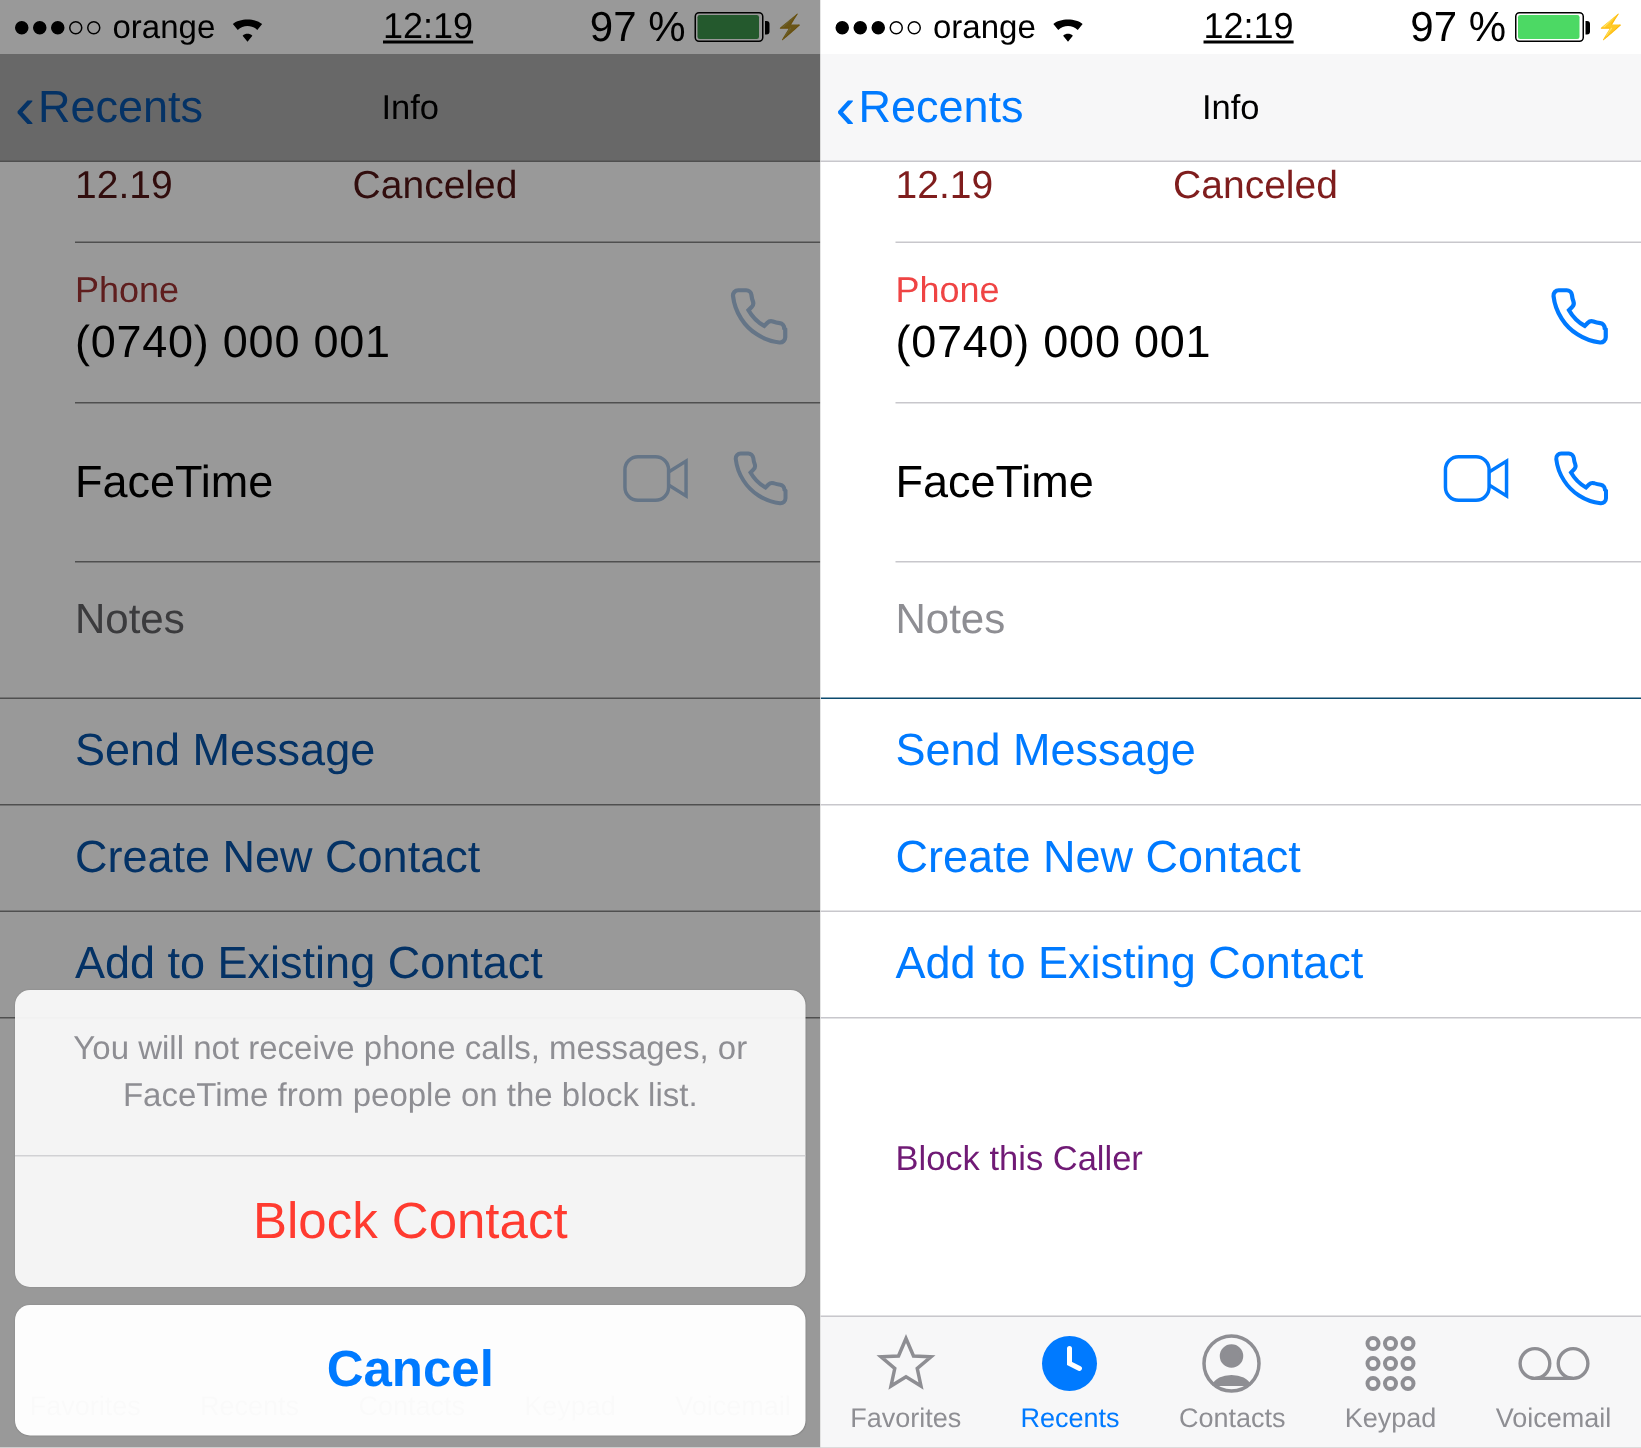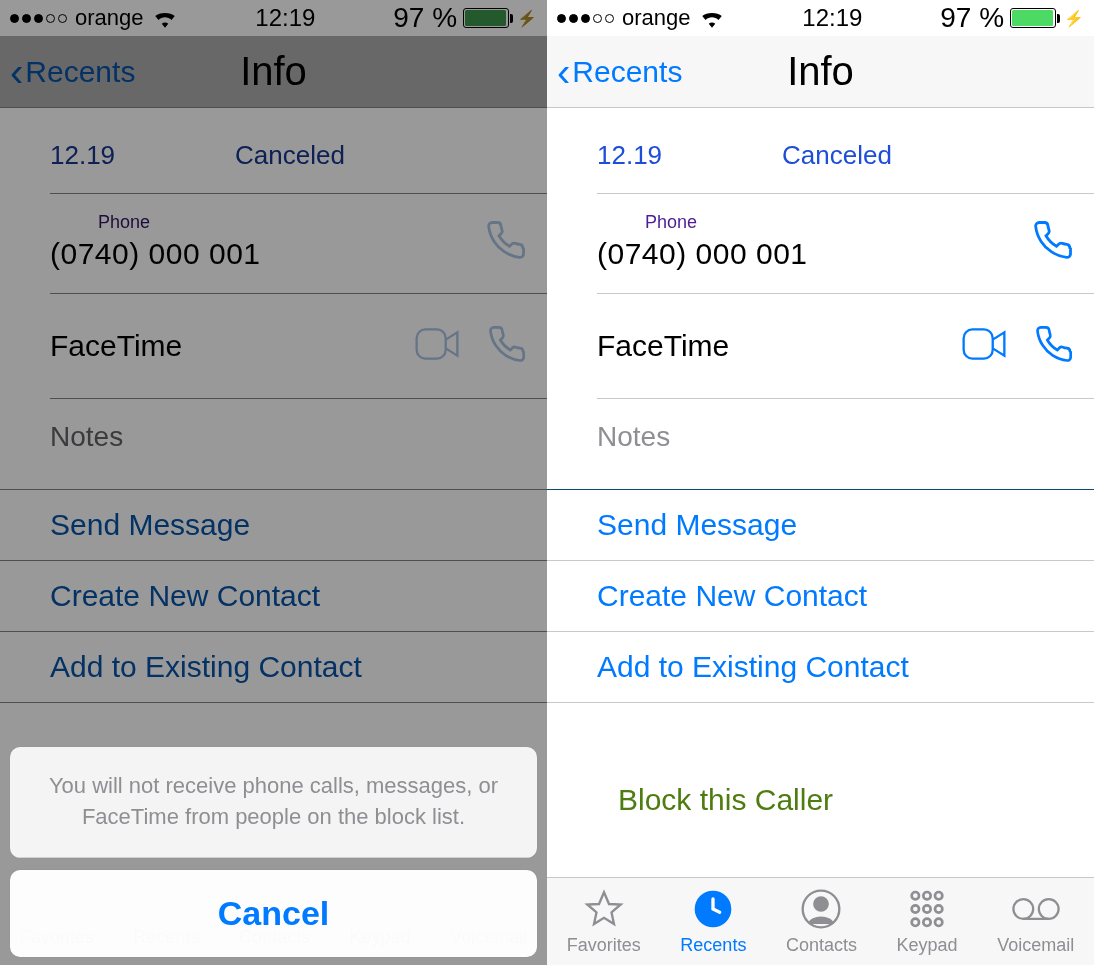--- a/index.html
+++ b/index.html
@@ -24,21 +24,21 @@
     font-size: 22px;
     font-weight: 400;
   }
   .status-left { display: flex; align-items: center; gap: 8px; }
   .status-right { display: flex; align-items: center; gap: 6px; }
   .dots { display: flex; gap: 3px; align-items: center; }
   .dot { width: 9px; height: 9px; border-radius: 50%; border: 1.5px solid #000; }
   .dot.filled { background: #000; }
   .carrier { font-size: 22px; }
   .wifi-icon svg { display:block; }
-  .time { font-weight: 500; font-size: 24px;}
+  .time { font-weight: 500; font-size: 24px; text-decoration: underline;}
   .battery-pct { font-size: 28px; }
   .battery {
     width: 46px; height: 20px; border: 1.5px solid #000; border-radius: 3px;
     position: relative; display: flex; align-items: center; padding: 1px;
   }
   .battery::after {
     content: ""; position: absolute; right: -5px; top: 5px; width: 3px; height: 9px;
     background: #000; border-radius: 0 2px 2px 0;
   }
   .battery-fill { height: 100%; background: #4cd964; border-radius: 1.5px; }
@@ -52,54 +52,54 @@
     justify-content: center;
     position: relative;
     background: #f7f7f8;
     border-bottom: 1px solid #c8c7cc;
   }
   .back {
     position: absolute; left: 10px; display: flex; align-items: center;
     color: #007aff; font-size: 30px; font-weight: 300;
   }
   .back-chevron { font-size: 40px; line-height: 1; margin-right: 2px; font-weight: 300; }
-  .nav-title { font-size: 40px; font-weight: 500; }
+  .nav-title { font-size: 23px; font-weight: 500; }
   .phone.left .nav-bar { border-bottom-color: #bdbdbd; }
 
   
   .content { position: relative; height: calc(965px - 36px - 72px - 88px); overflow: hidden; padding: 0; }
   .phone.left .content { height: calc(965px - 36px - 72px); }
 
-  .call-row { display:flex; gap: 120px; padding: 0 0 22px 50px; font-size: 26px; color:#1d4ed8;margin-top:32px; }
+  .call-row { display:flex; gap: 120px; padding: 0 0 22px 50px; font-size: 26px; color:#7f1d1d; }
 
   .hr { border: none; border-top: 1px solid #c8c7cc; margin-left: 50px; }
   .phone.left .hr { border-top-color: #bdbdbd; }
 
   .field { padding: 18px 20px 22px 50px; display:flex; justify-content: space-between; align-items: center; }
   .field-text { display:flex; flex-direction: column; }
-  .field-label { color: #4c1d95; font-size: 18px; margin-bottom: 4px; margin-left: 48px; }
+  .field-label { color: #ef4444; font-size: 24px; margin-bottom: 4px; }
   .field-value { font-size: 30px; color: #000; letter-spacing: 0.5px; }
   .phone-icon, .video-icon { color:#007aff; }
   .icon-row { display:flex; gap: 28px; align-items:center; }
 
   .facetime-row { padding: 30px 20px 30px 50px; display:flex; justify-content: space-between; align-items:center; }
   .facetime-label { font-size: 30px; }
 
   .notes { padding: 22px 20px 36px 50px; color:#8e8e93; font-size: 28px; }
 
   .action-item {
     padding: 18px 20px 18px 50px;
     color: #007aff;
     font-size: 30px;
     border-bottom: 1px solid #c8c7cc;
   }
   .action-item.first { border-top: 1px solid #0c4a6e; }
   .phone.left .action-item { border-color: #bdbdbd; }
 
-  .block-caller { padding: 20px 20px 20px 50px; color:#4d7c0f; font-size:30px; margin-top: 60px; margin-left: 21px; }
+  .block-caller { padding: 20px 20px 20px 50px; color:#701a75; font-size:23px; margin-top: 60px; }
 
   
   .tab-bar {
     position: absolute; bottom: 0; left: 0; right: 0;
     height: 88px;
     background: #f7f7f8;
     border-top: 1px solid #c8c7cc;
     display: flex;
     justify-content: space-around;
     align-items: center;
@@ -249,20 +249,21 @@
       <span>Contacts</span>
       <span>Keypad</span>
       <span>Voicemail</span>
     </div>
 
     <div class="overlay"></div>
 
     <div class="action-sheet">
       <div class="sheet-group">
         <div class="sheet-message">You will not receive phone calls, messages, or FaceTime from people on the block list.</div>
+        <div class="sheet-button destructive">Block Contact</div>
       </div>
       <div class="sheet-cancel">Cancel</div>
     </div>
   </div>
 
   <div class="phone right">
     <div class="status-bar">
       <div class="status-left">
         <span class="dots">
           <span class="dot filled"></span>

